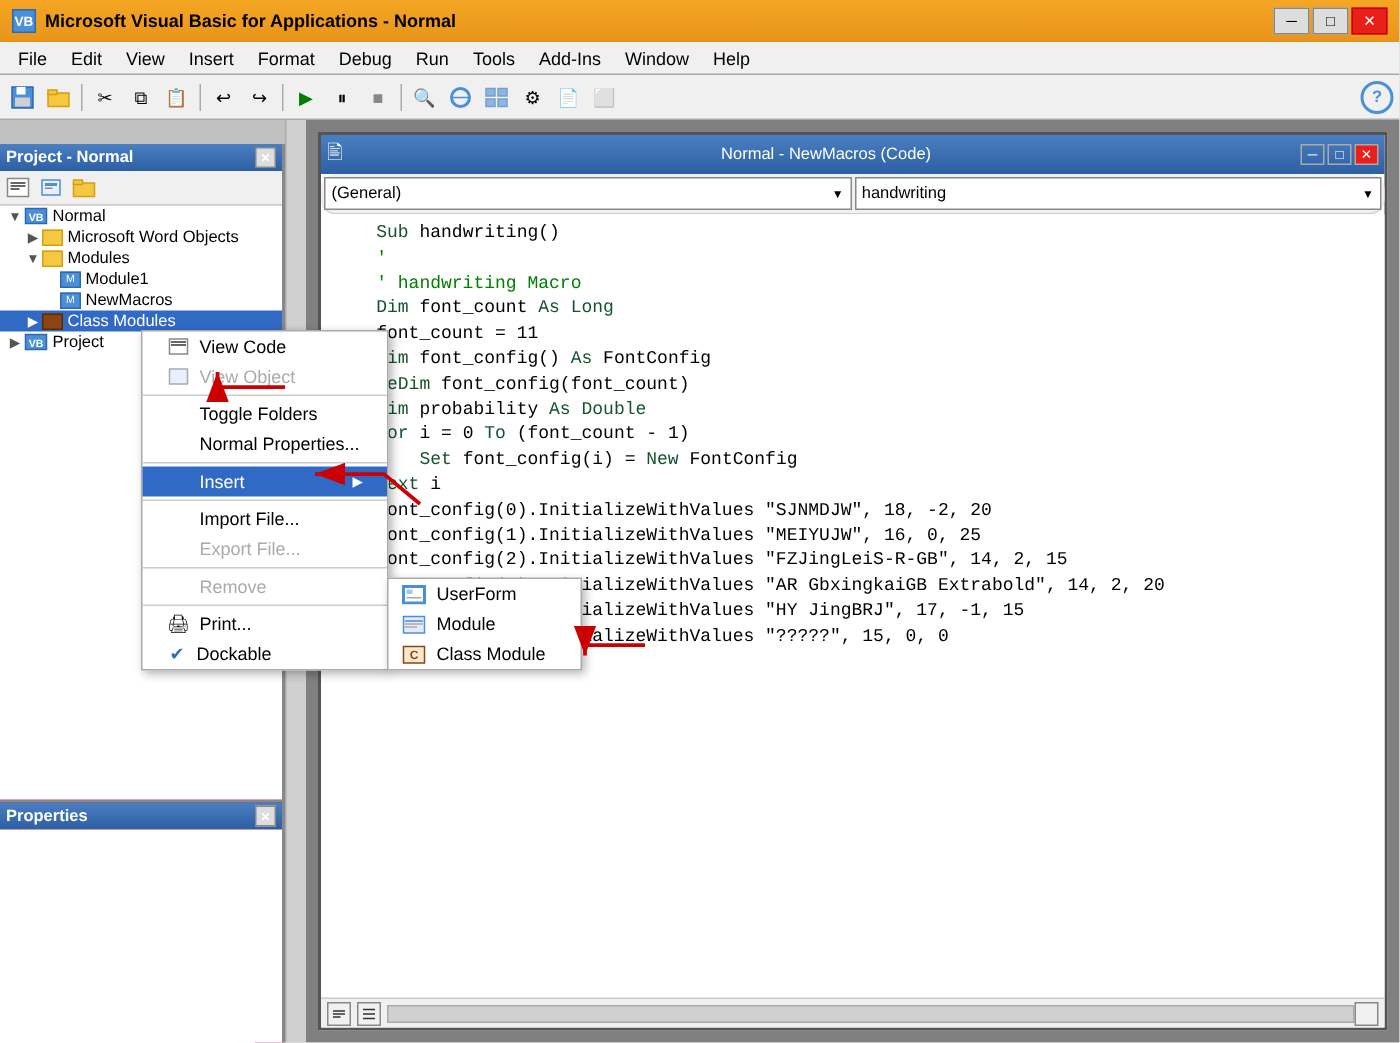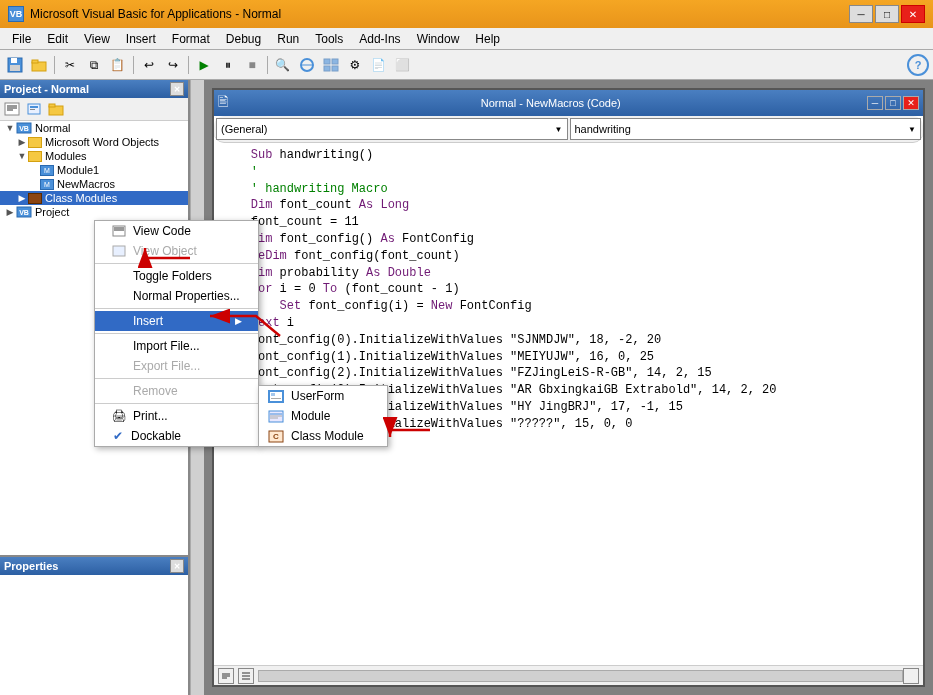--- a/index.html
+++ b/index.html
@@ -10,21 +10,21 @@
       background: linear-gradient(to bottom, #f5a623, #e8941a);
       height: 28px;
       display: flex;
       align-items: center;
       justify-content: space-between;
       padding: 0 8px;
       color: #000;
     }
     .title-bar-left { display: flex; align-items: center; gap: 6px; }
     .title-bar-icon { width: 16px; height: 16px; background: #4a90d9; border: 1px solid #2a6ab0; display: flex; align-items: center; justify-content: center; font-size: 9px; color: white; }
-    .title-bar-text { font-size: 12px; font-weight: normal; }
+    .title-bar-text { font-size: 12px; font-weight: bold; }
     .title-bar-buttons { display: flex; gap: 2px; }
     .tb-btn { width: 24px; height: 18px; border: 1px solid #888; background: #ddd; cursor: pointer; display: flex; align-items: center; justify-content: center; font-size: 10px; }
     .tb-btn.close { background: #e8201a; color: white; border-color: #c00; }
 
     
     .menu-bar {
       background: #f0f0f0;
       border-bottom: 1px solid #aaa;
       height: 22px;
       display: flex;
@@ -44,21 +44,21 @@
       gap: 2px;
     }
     .tb-icon { width: 22px; height: 22px; border: 1px solid transparent; display: flex; align-items: center; justify-content: center; cursor: pointer; font-size: 12px; }
     .tb-separator { width: 1px; height: 18px; background: #aaa; margin: 0 2px; }
     .tb-help { width: 22px; height: 22px; border-radius: 50%; border: 2px solid #4a90d9; color: #4a90d9; display: flex; align-items: center; justify-content: center; font-weight: bold; font-size: 11px; cursor: pointer; }
 
     
     .main-layout { display: flex; height: calc(695px - 80px); }
 
     
-    .left-panel { width: 190px; display: flex; flex-direction: column; border-right: 2px solid #888; background: #be185d; }
+    .left-panel { width: 190px; display: flex; flex-direction: column; border-right: 2px solid #888; background: #be185d; margin-top: 16px; }
 
     
     .project-window { flex: 1; border-bottom: 2px solid #888; display: flex; flex-direction: column; min-height: 0; }
     .panel-title-bar { background: linear-gradient(to bottom, #4a7fc1, #2c5fa3); color: white; padding: 2px 4px; display: flex; align-items: center; justify-content: space-between; font-size: 11px; font-weight: bold; }
     .panel-title-bar-icons { display: flex; gap: 2px; }
     .panel-small-btn { width: 14px; height: 14px; background: #ddd; border: 1px solid #888; display: flex; align-items: center; justify-content: center; font-size: 8px; cursor: pointer; }
 
     .project-toolbar { background: #f0f0f0; border-bottom: 1px solid #ccc; padding: 2px; display: flex; gap: 2px; }
     .proj-tb-icon { width: 20px; height: 18px; border: 1px solid transparent; display: flex; align-items: center; justify-content: center; font-size: 10px; cursor: pointer; }
 
@@ -68,21 +68,21 @@
     .tree-indent { display: inline-block; width: 12px; }
     .tree-expand { width: 12px; display: inline-flex; align-items: center; justify-content: center; font-size: 9px; color: #555; }
     .tree-folder-icon { width: 14px; height: 11px; background: #f5c842; border: 1px solid #d4a010; margin-right: 3px; display: inline-flex; }
     .tree-module-icon { width: 14px; height: 11px; background: #4a90d9; border: 1px solid #2a6ab0; margin-right: 3px; display: inline-flex; align-items: center; justify-content: center; color: white; font-size: 7px; }
     .tree-class-icon { width: 14px; height: 11px; background: #8B4513; border: 1px solid #5a2a00; margin-right: 3px; display: inline-flex; }
 
     
     .collapse-handle { width: 14px; background: #d0d0d0; display: flex; align-items: center; justify-content: center; cursor: pointer; border-left: 1px solid #aaa; font-size: 10px; }
 
     
-    .properties-window { height: 138px; display: flex; flex-direction: column; }
+    .properties-window { height: 160px; display: flex; flex-direction: column; }
     .props-tabs { display: flex; background: #f0f0f0; border-bottom: 1px solid #ccc; }
     .props-tab { padding: 2px 8px; font-size: 11px; cursor: pointer; border-right: 1px solid #ccc; }
     .props-tab.active { background: white; border-bottom: 1px solid white; margin-bottom: -1px; }
     .props-content { flex: 1; background: white; overflow-y: auto; font-size: 11px; }
 
     
     .right-panel { flex: 1; background: #808080; padding: 8px; display: flex; flex-direction: column; }
 
     
     .code-window { flex: 1; background: white; border: 2px solid #555; display: flex; flex-direction: column; }
@@ -90,21 +90,21 @@
     .code-title-icons { display: flex; gap: 2px; }
     .code-small-btn { width: 16px; height: 14px; border: 1px solid #aaa; display: flex; align-items: center; justify-content: center; font-size: 9px; cursor: pointer; }
     .code-small-btn.close { background: #e8201a; color: white; }
 
     .code-dropdowns { display: flex; gap: 2px; padding: 2px; background: #f0f0f0; border-bottom: 1px solid #ccc; border-radius: 10px; }
     .code-dropdown { height: 22px; border: 1px solid #888; background: white; padding: 0 4px; font-size: 11px; flex: 1; display: flex; align-items: center; justify-content: space-between; cursor: pointer; }
     .code-dropdown-arrow { font-size: 8px; }
 
     .code-editor { flex: 1; overflow-y: auto; overflow-x: hidden; font-family: 'Courier New', monospace; font-size: 12px; padding: 4px 8px; background: white; color: #000; line-height: 1.4; }
     .code-line { white-space: pre; }
-    .kw { color: #701a75; }
+    .kw { color: #14532d; }
     .cm { color: #008000; }
 
     .code-scrollbar-area { height: 20px; background: #f0f0f0; border-top: 1px solid #ccc; display: flex; align-items: center; padding: 0 4px; }
     .h-scrollbar { flex: 1; height: 12px; background: #d0d0d0; border: 1px solid #aaa; }
 
     
     .context-menu {
       position: absolute;
       left: 94px;
       top: 220px;

